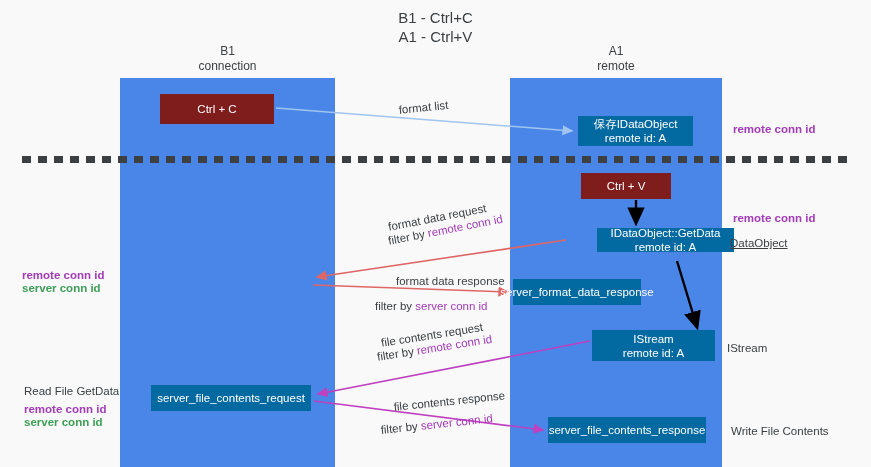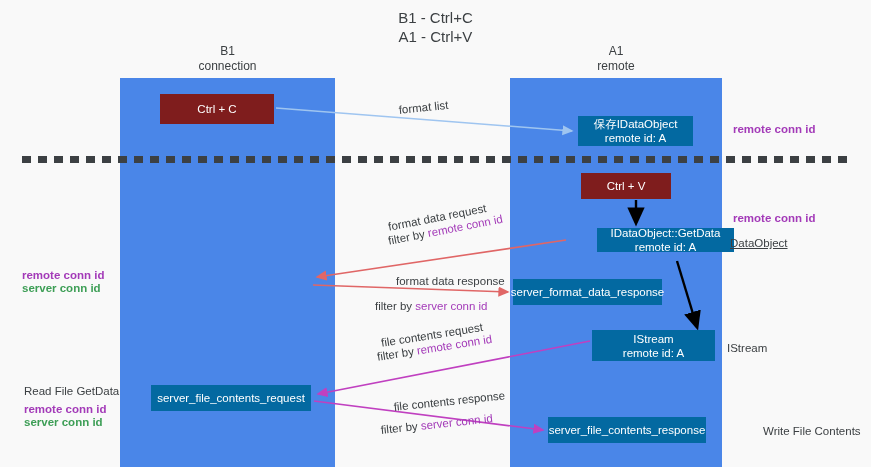--- a/index.html
+++ b/index.html
@@ -46,42 +46,42 @@
   .green{background:#7f1d1d;}
   .orange{background:#0369a1;}
 
   #n-ctrlc{left:160px;top:94px;width:114px;height:30px;}
   #n-ctrlv{left:581px;top:173px;width:90px;height:26px;}
 
   #n-idataobject{left:578px;top:116px;width:115px;height:30px;}
   #n-getdata{left:568px;top:228px;width:137px;height:24px;margin-left:29px;}
   #n-istream{left:592px;top:330px;width:123px;height:31px;}
   #n-sfdreq{left:151px;top:268px;width:160px;height:26px;}
-  #n-sfdresp{left:513px;top:279px;width:149px;height:26px;}
+  #n-sfdresp{left:513px;top:279px;width:128px;height:26px;}
   #n-sfcreq{left:151px;top:385px;width:160px;height:26px;}
   #n-sfcresp{left:548px;top:417px;width:158px;height:26px;}
 
   
   #arrows{position:absolute;left:0;top:0;width:871px;height:467px;pointer-events:none;}
 
   
   .lbl{position:absolute;font-size:11.5px;line-height:14px;color:#3c4043;white-space:nowrap;}
   .lbl.bold{font-weight:bold;}
   .purple{color:#a33ab8;}
   .green-txt{color:#3d9e56;}
   .rot-a{transform:rotate(-9deg);transform-origin:left top;}
   .rot-b{transform:rotate(-11deg);transform-origin:left top;}
   .rot-c{transform:rotate(-6deg);transform-origin:left top;}
 
   
   #r-remote1{left:733px;top:122px;}
   #r-remote2{left:733px;top:211px;}
   #r-dataobject{left:730px;top:236px;text-decoration:underline;}
   #r-istream{left:727px;top:341px;}
-  #r-writefile{left:731px;top:424px;margin-left:32px;}
+  #r-writefile{left:731px;top:424px;}
 
   
   #l-remote1{left:22px;top:268px;}
   #l-server1{left:22px;top:281px;}
   #l-readfile{left:24px;top:384px;}
   #l-remote2{left:24px;top:402px;}
   #l-server2{left:24px;top:415px;}
 
   
   #m-formatlist{left:398px;top:103px;}

